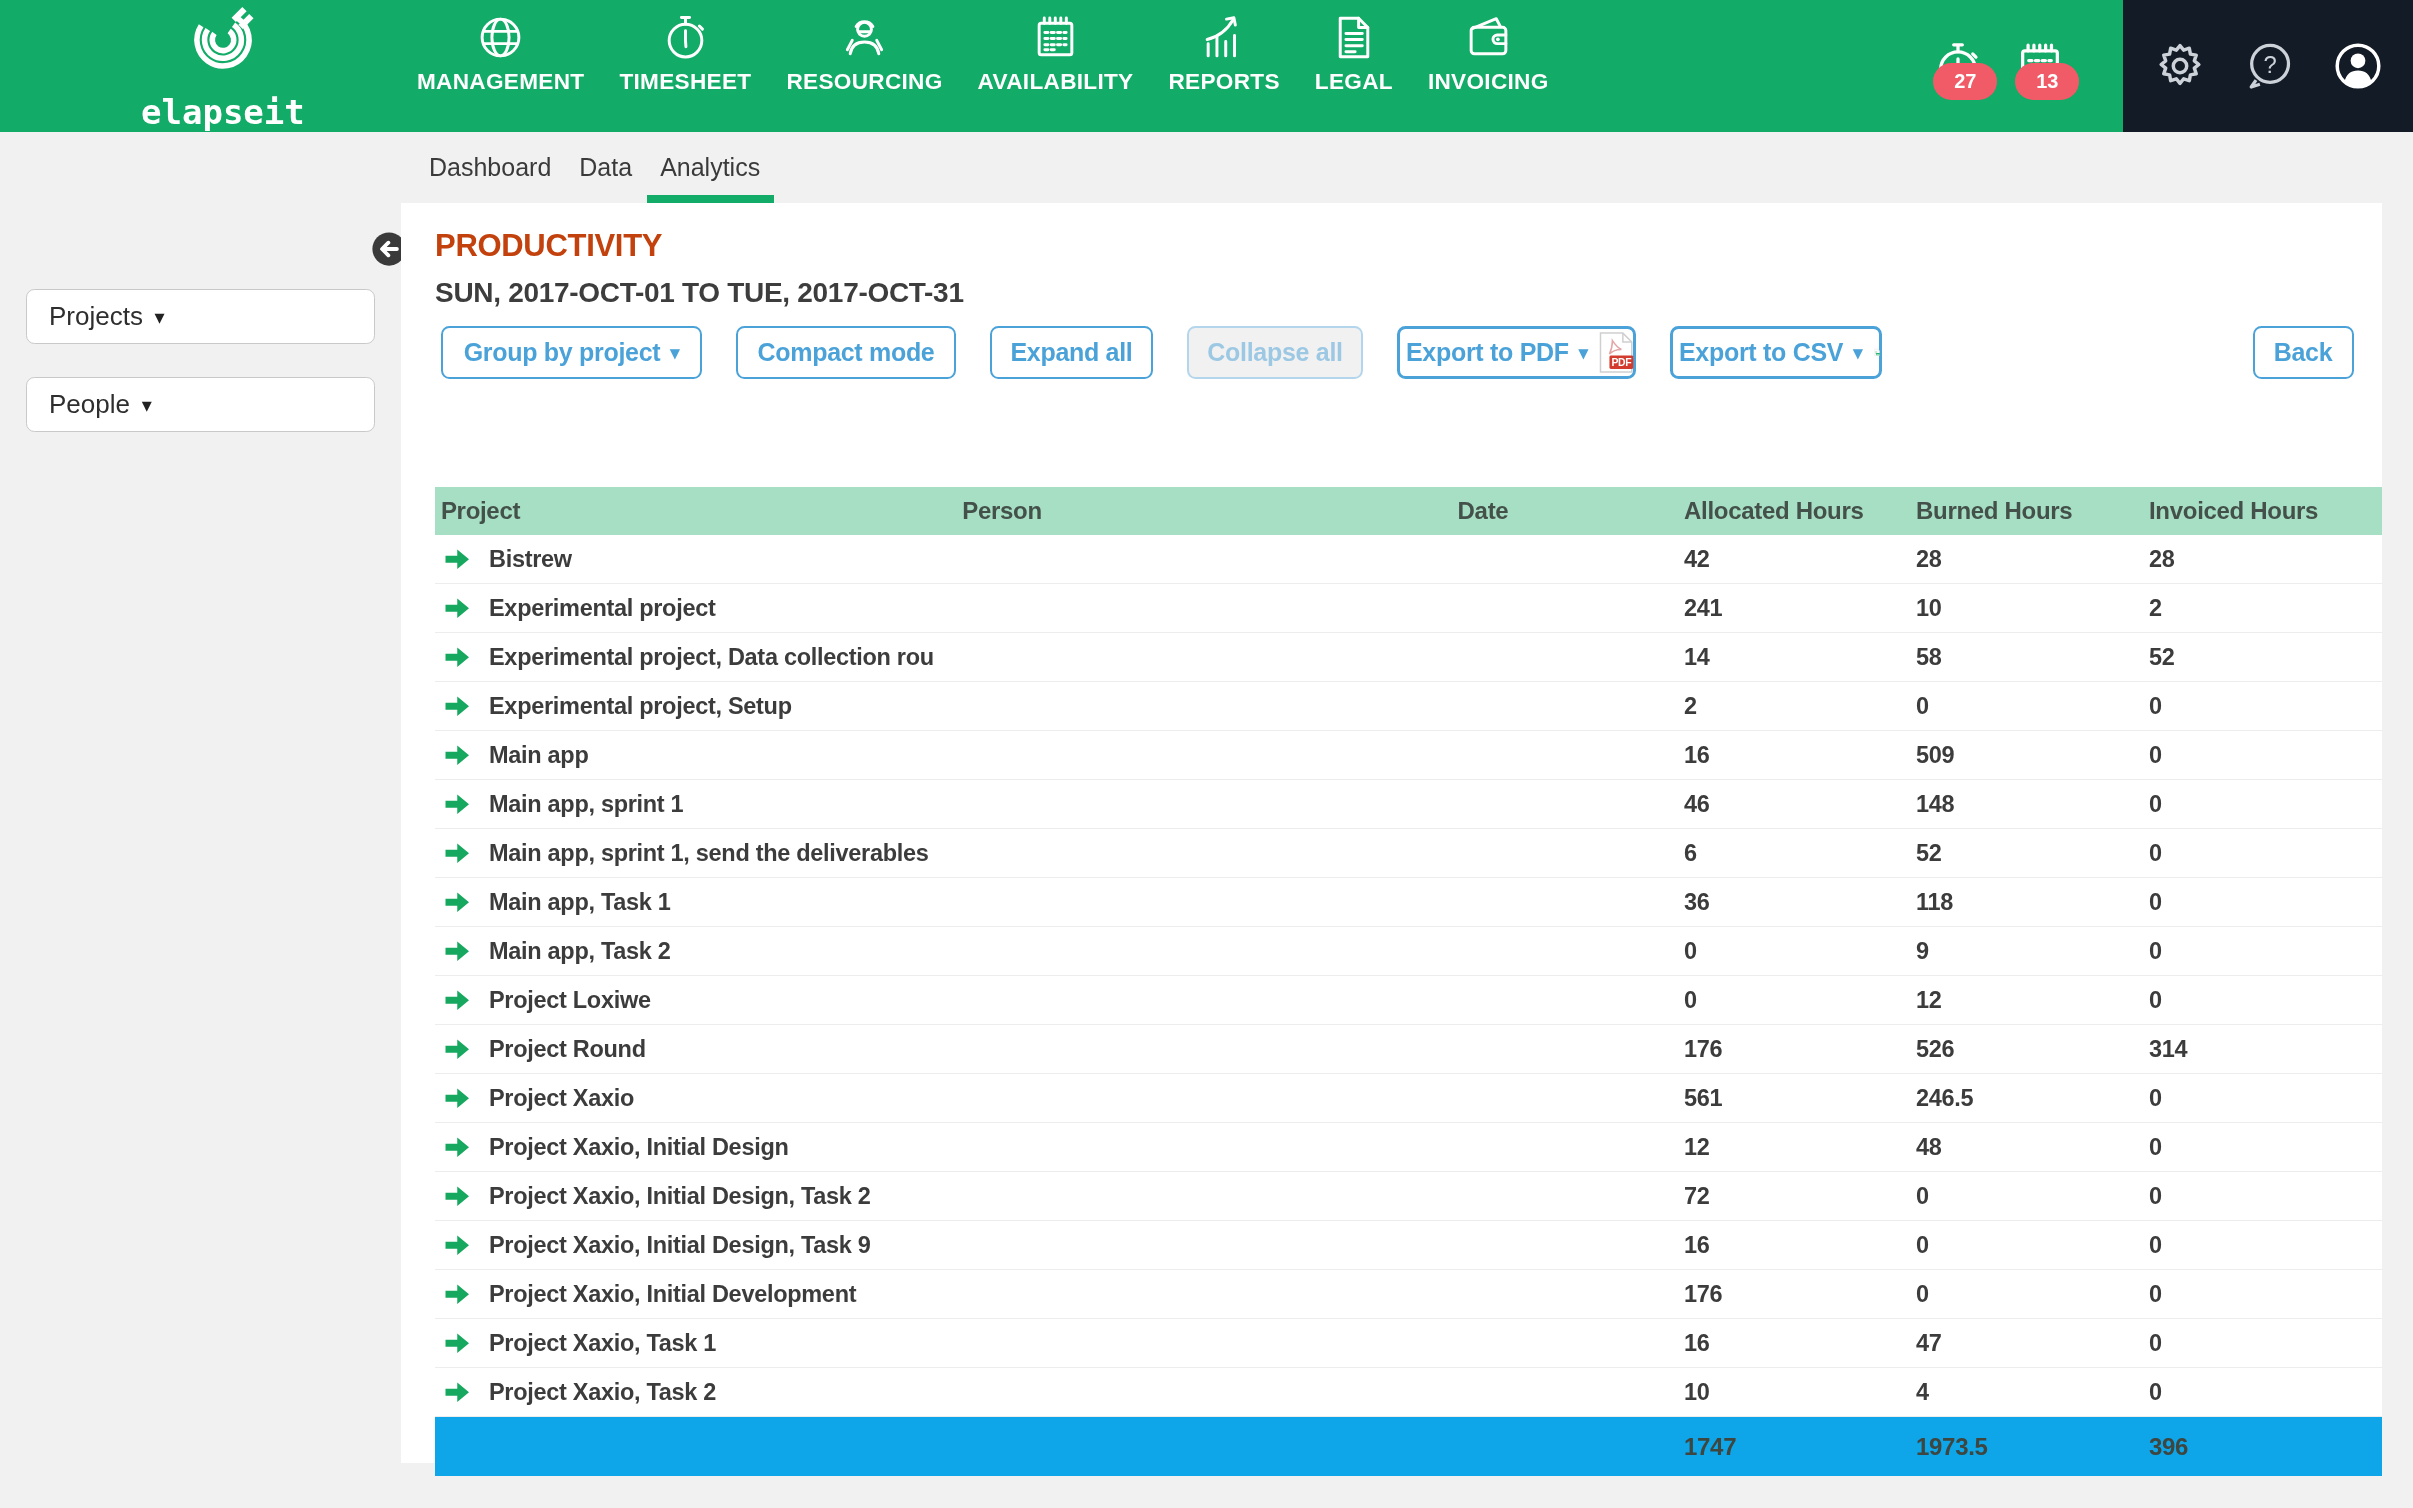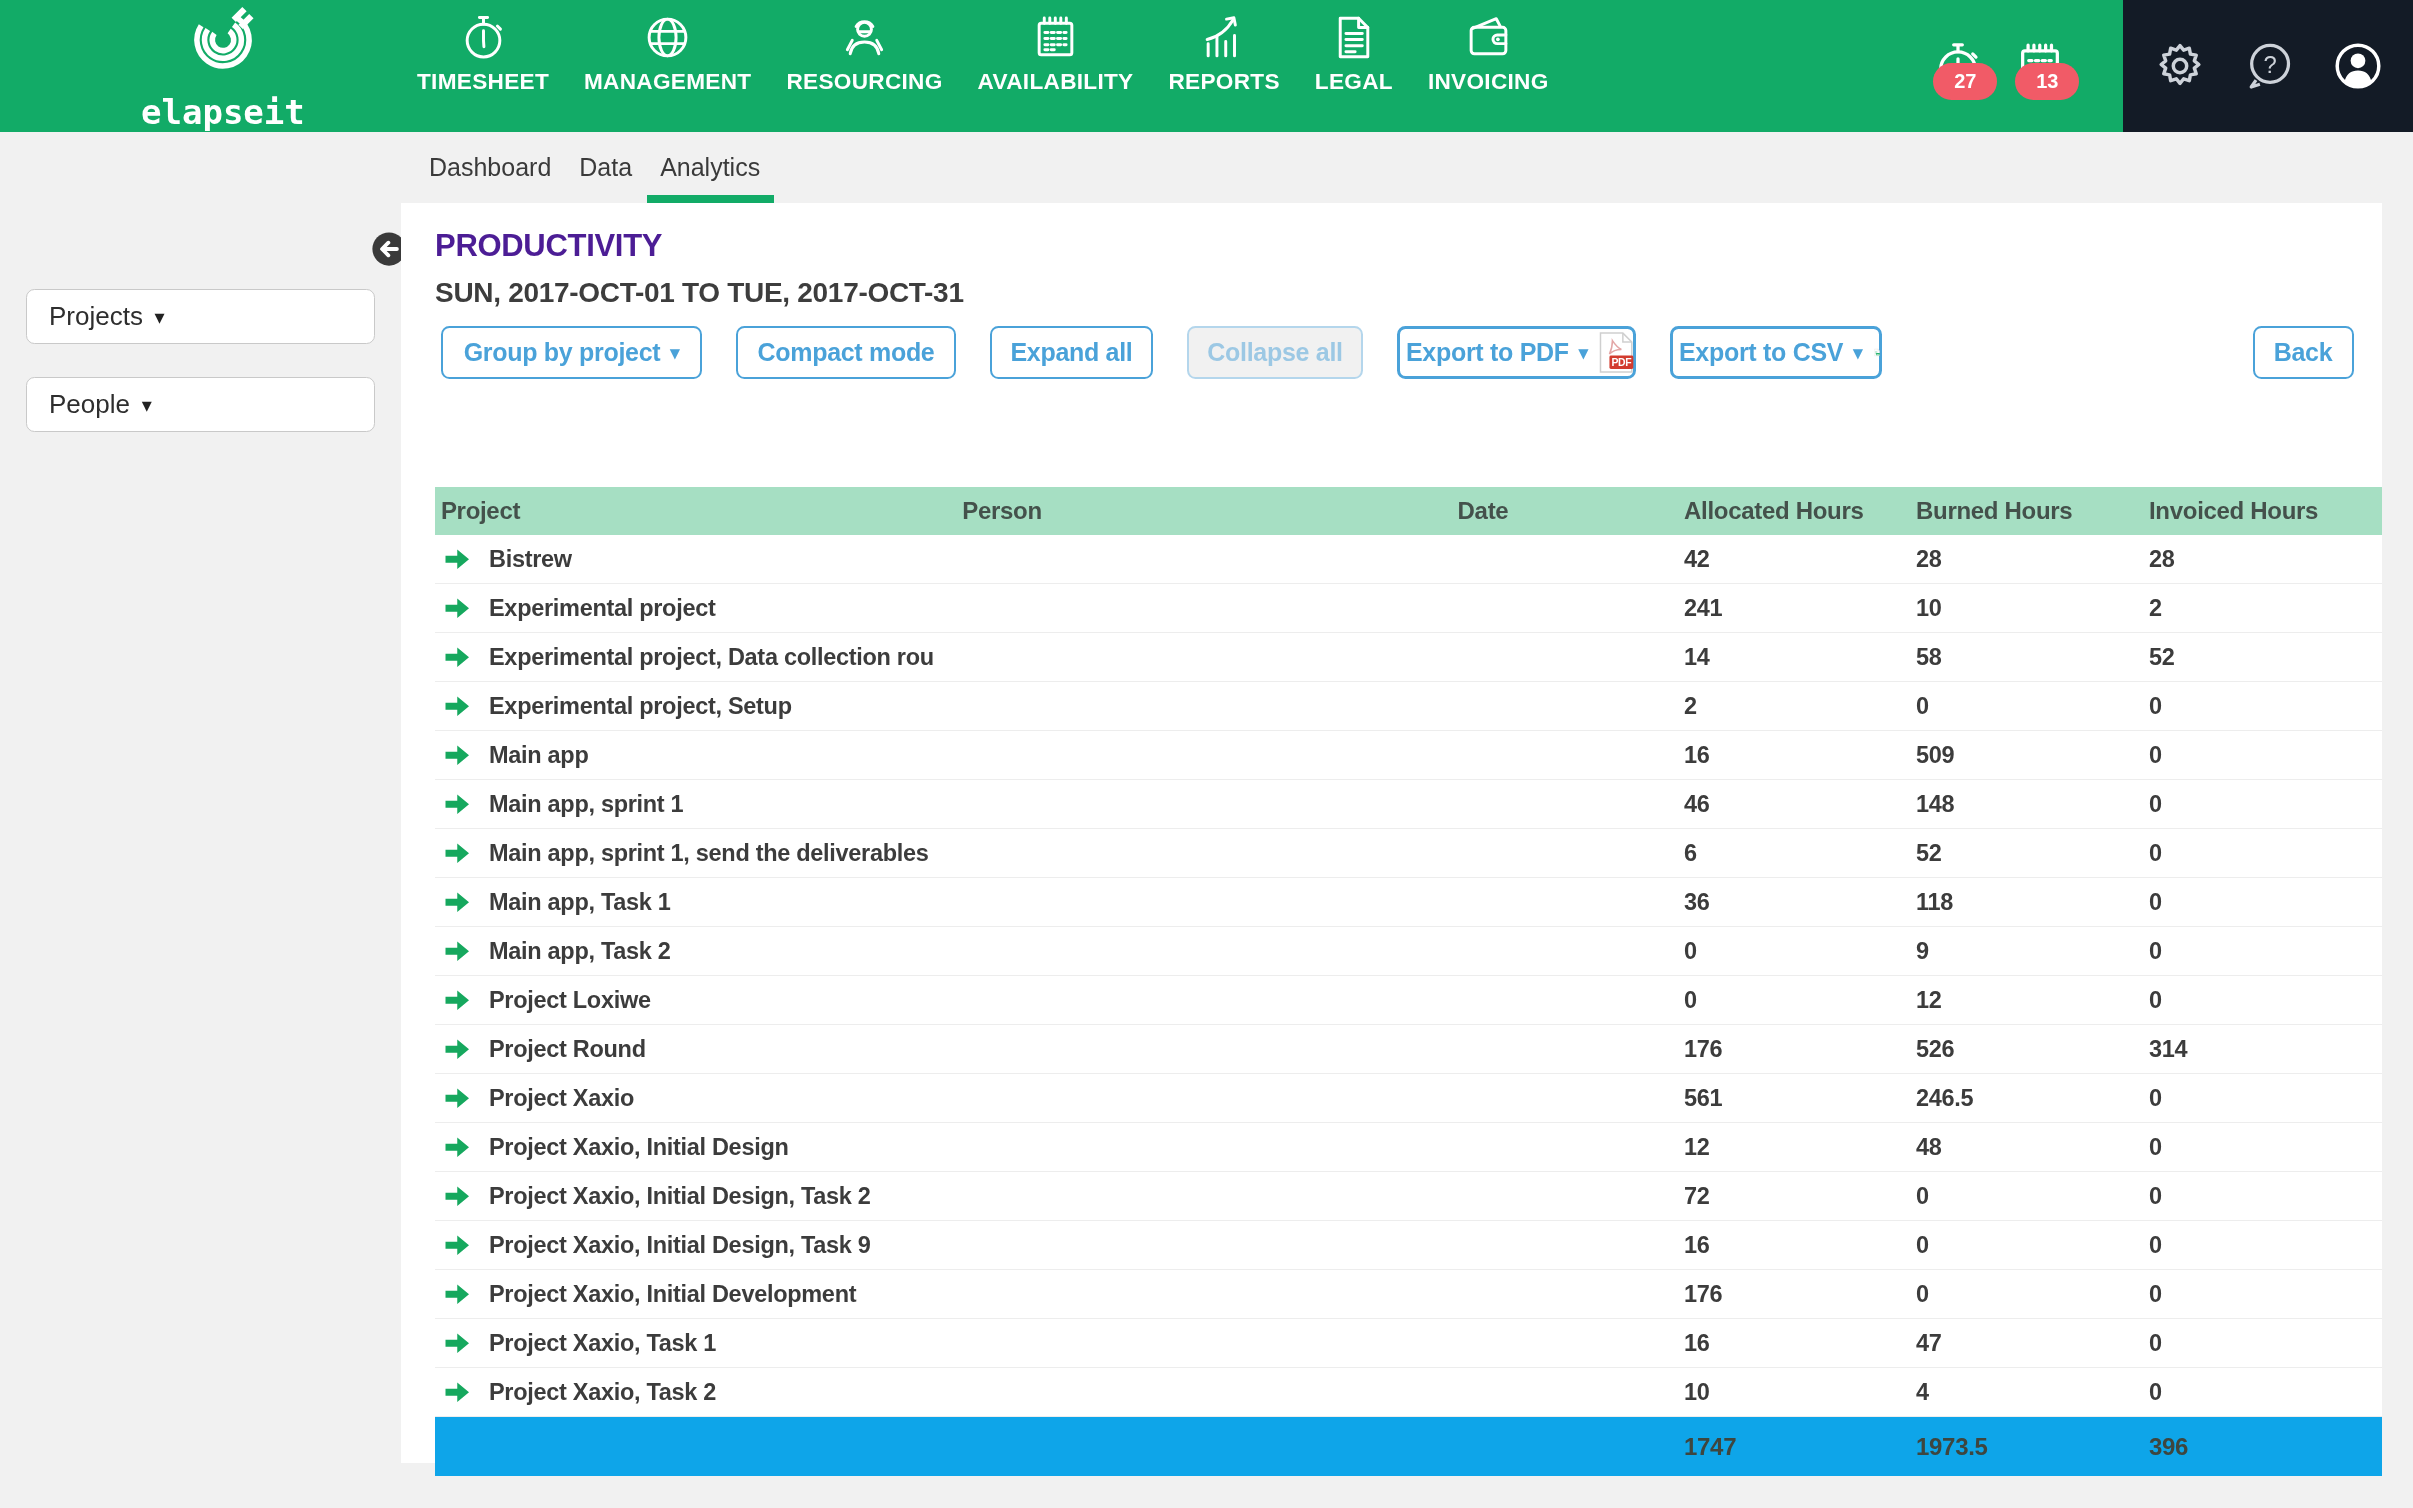--- a/index.html
+++ b/index.html
@@ -32,21 +32,21 @@
 
   
   .filter-box{position:absolute;left:26px;width:349px;height:55px;background:#fff;border:1.7px solid #c9c9c9;border-radius:8.4px;
     display:flex;align-items:center;padding-left:22px;box-sizing:border-box;font-size:26px;color:#2e2e2e;cursor:pointer;}
   .filter-box .caret{margin-left:11.7px;font-size:20px;color:#222;}
   .collapse-btn{position:absolute;left:370px;top:230px;width:38px;height:38px;border:none;padding:0;background:transparent;cursor:pointer;}
   .collapse-btn svg{width:38px;height:38px;}
 
   
   .panel{position:absolute;left:401px;top:203px;width:1981px;height:1260px;background:#fff;}
-  .report-title{position:absolute;left:34px;top:25px;font-size:31px;font-weight:700;color:#4c1d95;letter-spacing:-0.3px;}
+  .report-title{position:absolute;left:34px;top:25px;font-size:31px;font-weight:700;color:#c2410c;letter-spacing:-0.3px;}
   .report-range{position:absolute;left:34px;top:74px;font-size:28px;font-weight:700;color:#3d3d3d;letter-spacing:-0.3px;}
   .toolbar{position:absolute;left:40px;top:123px;display:flex;gap:34px;}
   .btn{height:53px;background:#fff;border:2.5px solid #4aa2d9;border-radius:8.4px;color:#4aa2d9;
     font-size:25px;font-weight:700;font-family:"Liberation Sans",sans-serif;display:inline-flex;align-items:center;justify-content:center;
     box-sizing:border-box;cursor:pointer;white-space:nowrap;letter-spacing:-0.3px;}
   .btn .caret{font-size:18.4px;margin-left:10px;}
   .btn.export{border-width:3.4px;}
   .btn.disabled{background:#f1f1f1;border-color:#b4d6ec;color:#9cc8e4;cursor:default;}
   .btn-file-ico{margin-left:11.7px;margin-right:-6.7px;}
   .back-btn{position:absolute;right:28.5px;top:123px;width:101px;}
@@ -84,32 +84,32 @@
           <circle cx="24" cy="26" r="17" stroke-dasharray="79 28" transform="rotate(-55 24 26)"></circle>
           <path d="M31 13 l7 -7 M35.5 17.5 l7 -7" stroke-width="4"></path>
         </g>
       </svg>
       <span class="brand-text">elapseit</span>
     </div>
 
     <nav class="menu" id="nav-menu">
         <div class="nav-item">
           <svg viewBox="0 0 24 24" fill="none" stroke="#ffffff" stroke-width="1.45" stroke-linecap="round" stroke-linejoin="round">
-            <circle cx="12" cy="13.5" r="8"></circle>
-            <path d="M10 2.2 h4 M12 2.2 v3.2 M18.8 6.4 l1.5 1.5 M12 13.5 v-4.8 M12 13.5 l.2 3"></path>
-          </svg>
-          <span class="nav-label">TIMESHEET</span>
-        </div>
-        <div class="nav-item">
-          <svg viewBox="0 0 24 24" fill="none" stroke="#ffffff" stroke-width="1.45" stroke-linecap="round" stroke-linejoin="round">
             <circle cx="12" cy="12" r="9"></circle>
             <ellipse cx="12" cy="12" rx="4.2" ry="9"></ellipse>
             <path d="M3.6 9 h16.8 M3.6 15 h16.8"></path>
           </svg>
           <span class="nav-label">MANAGEMENT</span>
+        </div>
+        <div class="nav-item">
+          <svg viewBox="0 0 24 24" fill="none" stroke="#ffffff" stroke-width="1.45" stroke-linecap="round" stroke-linejoin="round">
+            <circle cx="12" cy="13.5" r="8"></circle>
+            <path d="M10 2.2 h4 M12 2.2 v3.2 M18.8 6.4 l1.5 1.5 M12 13.5 v-4.8 M12 13.5 l.2 3"></path>
+          </svg>
+          <span class="nav-label">TIMESHEET</span>
         </div>
         <div class="nav-item">
           <svg viewBox="0 0 24 24" fill="none" stroke="#ffffff" stroke-width="1.45" stroke-linecap="round" stroke-linejoin="round">
             <circle cx="12" cy="8" r="3.4"></circle>
             <path d="M7.9 6.6 a4.8 4.8 0 0 1 8.2 0 M9.2 9.2 h5.6"></path>
             <path d="M5 20 c.6-3.8 3.1-5.8 7-5.8 s6.4 2 7 5.8"></path>
             <path d="M6 13.4 l-2.4 4.6 M18 13.4 l2.4 4.6"></path>
           </svg>
           <span class="nav-label">RESOURCING</span>
         </div>

